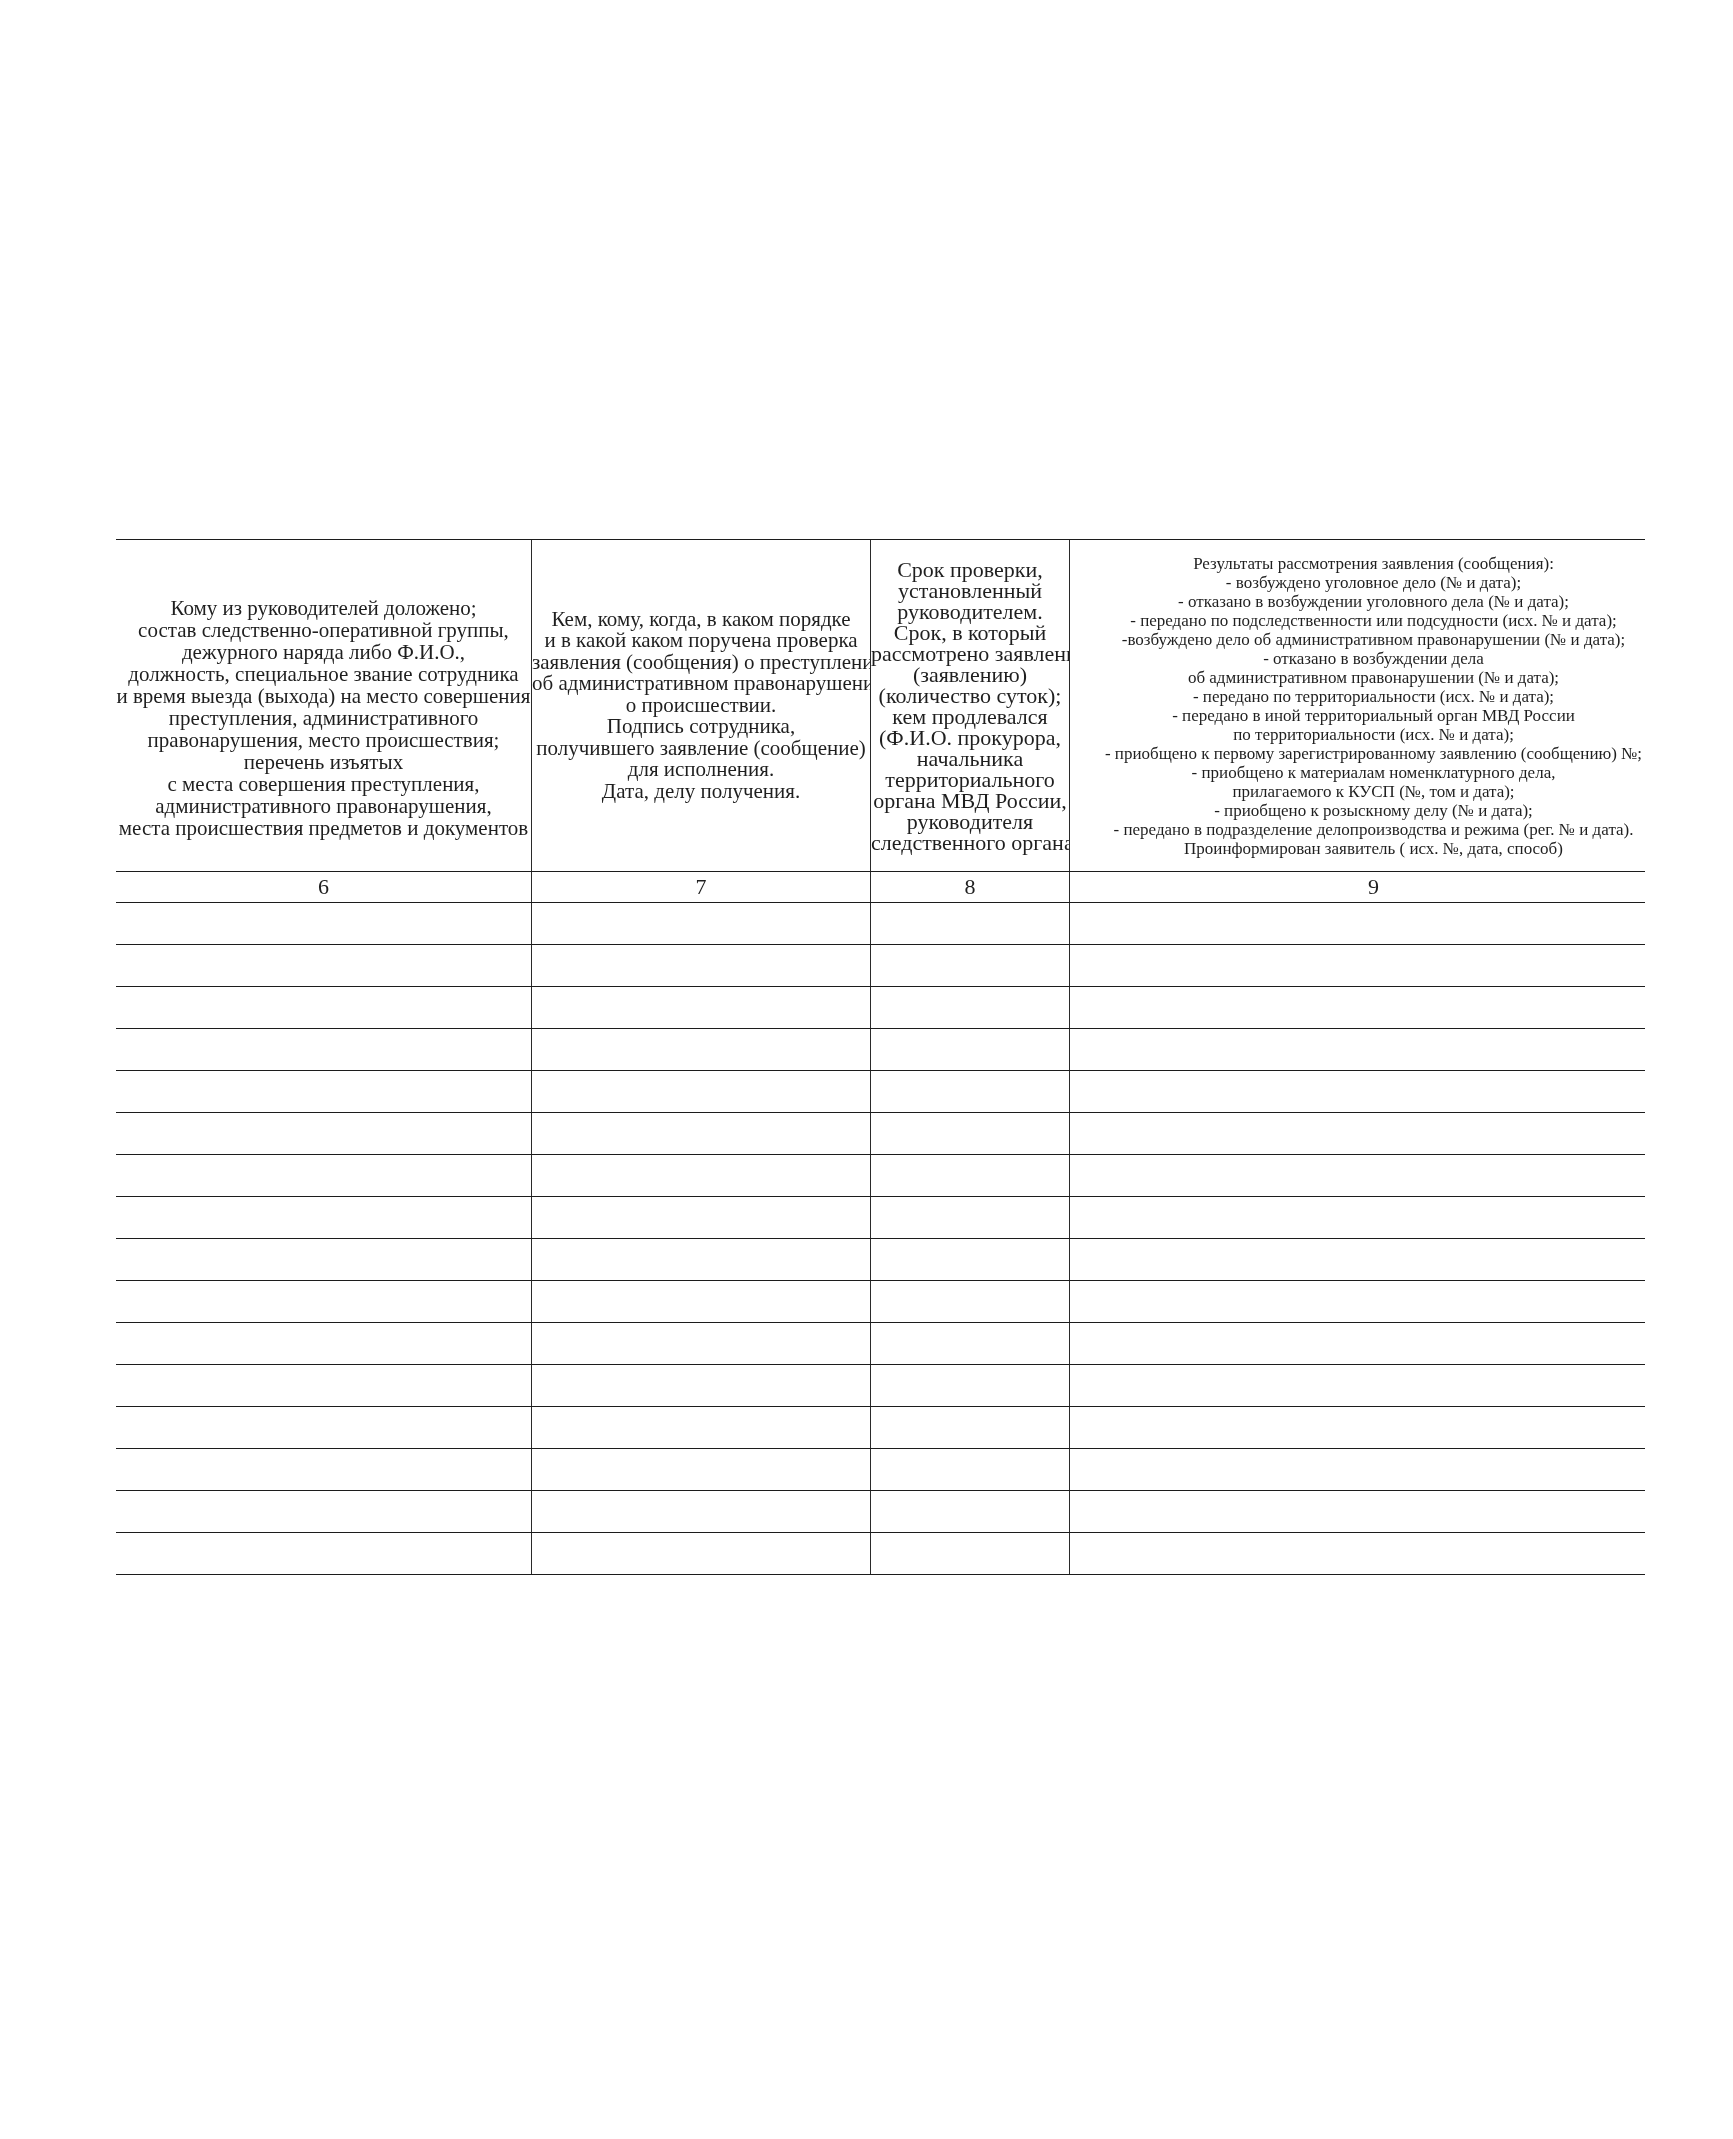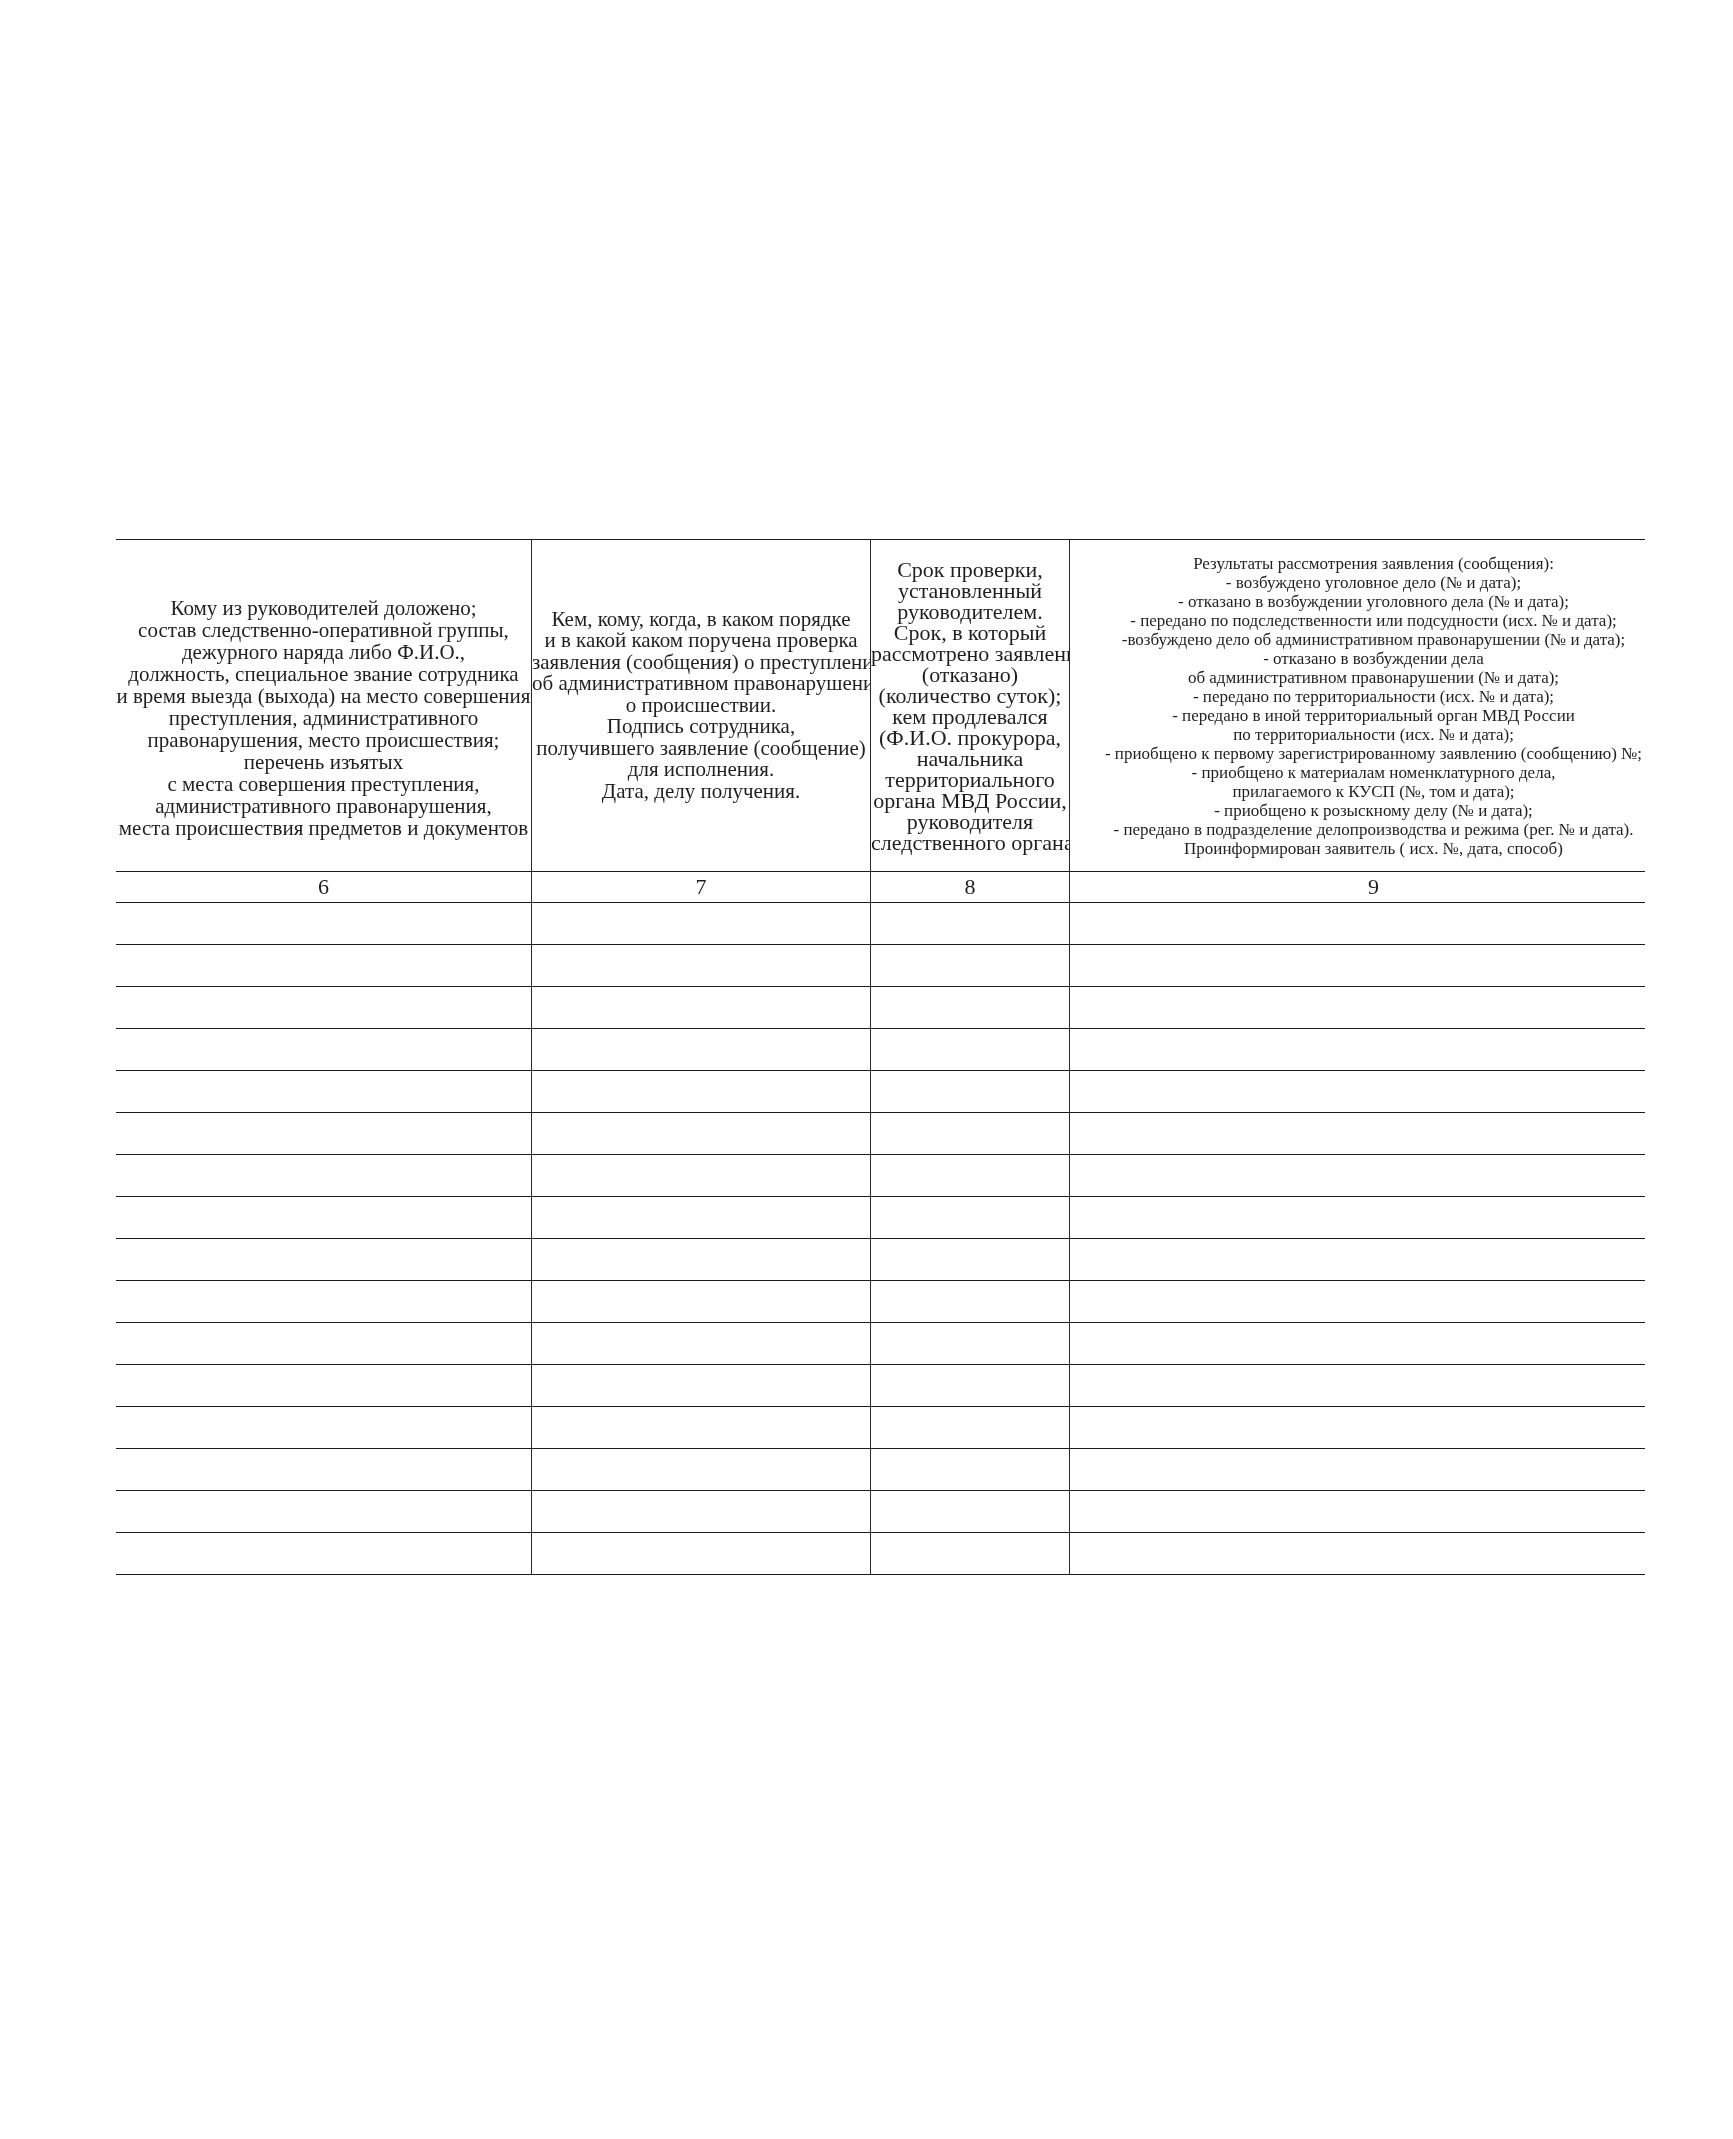--- a/index.html
+++ b/index.html
@@ -73,21 +73,21 @@
           <div class="hline">получившего заявление (сообщение)</div>
           <div class="hline">для исполнения.</div>
           <div class="hline">Дата, делу получения.</div>
         </div>
       <div class="cell c3">
           <div class="hline">Срок проверки,</div>
           <div class="hline">установленный</div>
           <div class="hline">руководителем.</div>
           <div class="hline">Срок, в который</div>
           <div class="hline">рассмотрено заявление</div>
-          <div class="hline">(отказано)</div>
+          <div class="hline">(заявлению)</div>
           <div class="hline">(количество суток);</div>
           <div class="hline">кем продлевался</div>
           <div class="hline">(Ф.И.О. прокурора,</div>
           <div class="hline">начальника</div>
           <div class="hline">территориального</div>
           <div class="hline">органа МВД России,</div>
           <div class="hline">руководителя</div>
           <div class="hline">следственного органа)</div>
         </div>
       <div class="cell c4">

